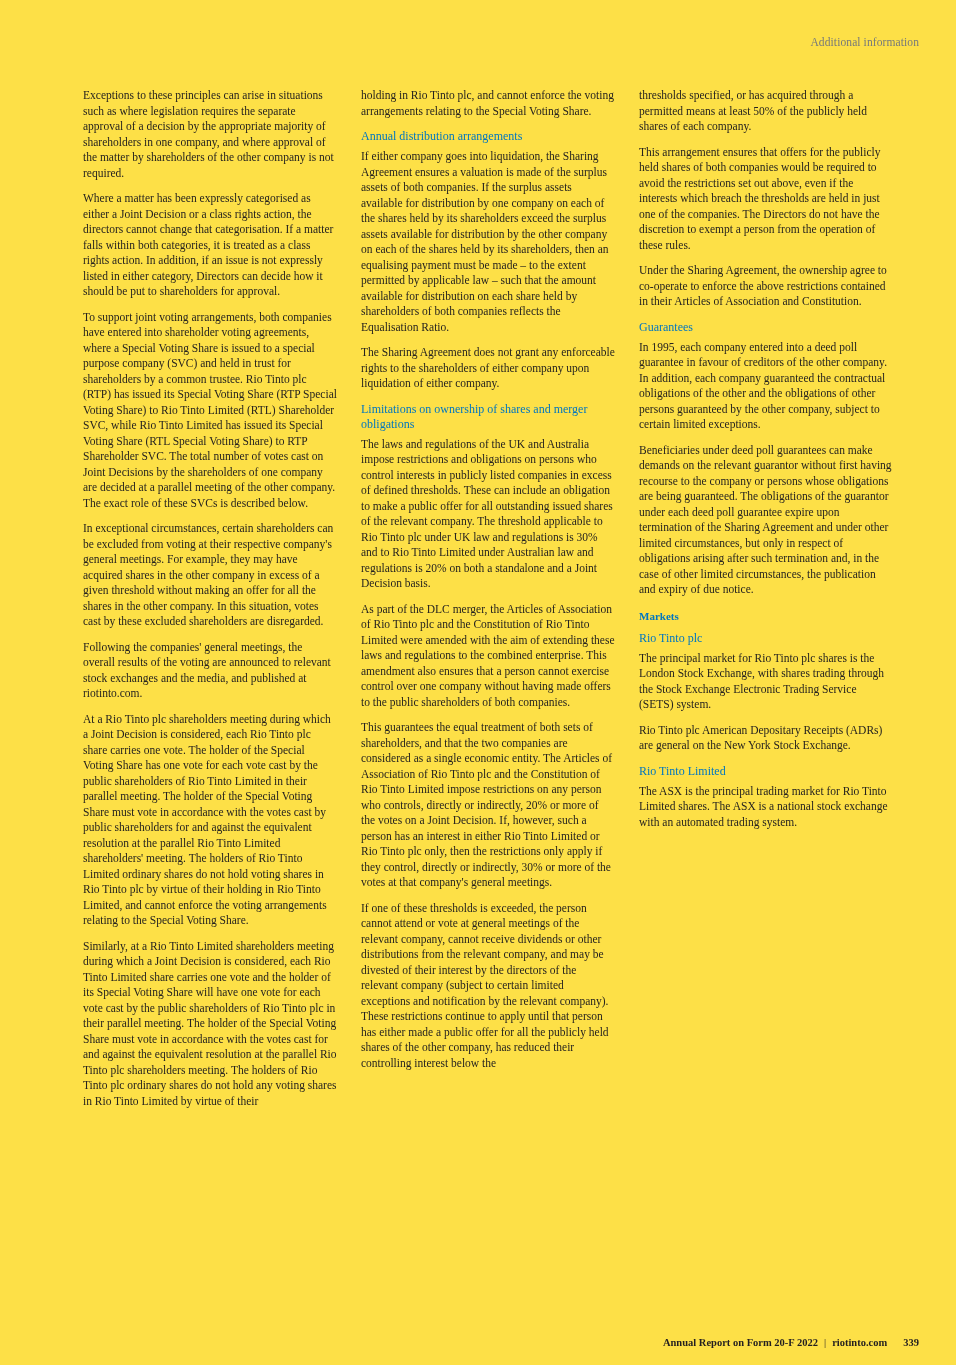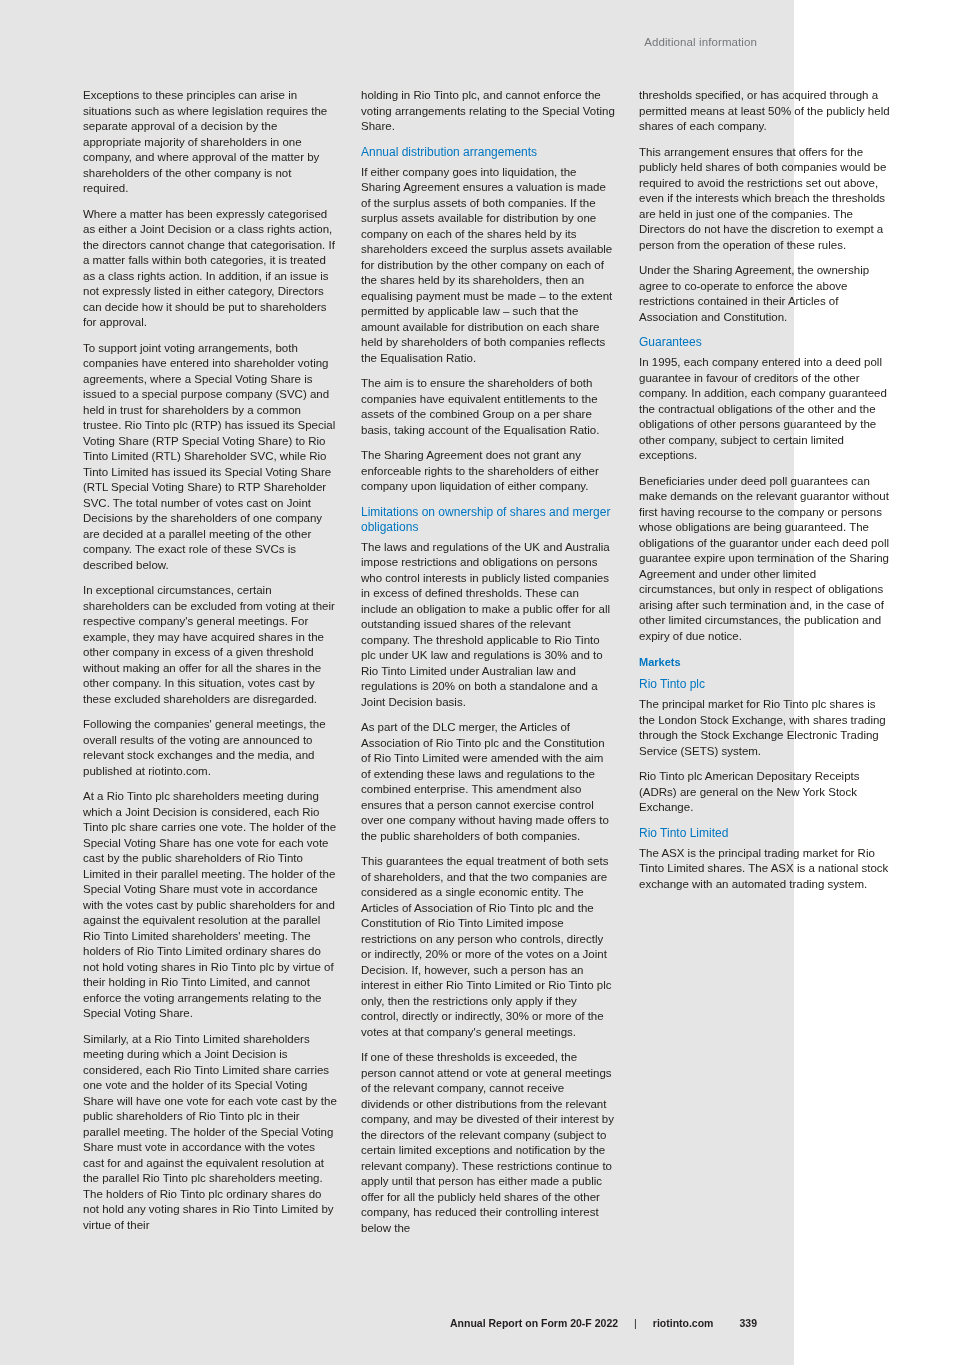--- a/index.html
+++ b/index.html
@@ -10,23 +10,24 @@
   body {
     width: 965px;
     height: 1365px;
     position: relative;
     font-family: "Liberation Sans", sans-serif;
     color: #26231f;
     overflow: hidden;
   }
   .page {
     position: relative;
-    width: 794px;
+    width: 956px;
     height: 1365px;
-    background: #e5e5e5;
+    background: #fde047;
+    font-family: Liberation Serif, serif;
   }
   .page-header {
     position: absolute;
     top: 36px;
     right: 37px;
     font-size: 11.5px;
     color: #75787b;
     letter-spacing: 0.1px;
   }
   .content {
@@ -57,28 +58,28 @@
   }
   h2.section {
     margin: 8px 0 6px 0;
     font-size: 11px;
     line-height: 17px;
     font-weight: bold;
     color: #0076c0;
   }
   .page-footer {
     position: absolute;
-    bottom: 36px;
+    bottom: 17px;
     right: 37px;
     font-size: 10.5px;
     font-weight: bold;
     color: #231f20;
     display: flex;
     align-items: baseline;
-    gap: 16px;
+    gap: 6px;
     white-space: nowrap;
   }
   .page-footer .sep {
     color: #231f20;
     font-weight: normal;
   }
   .page-footer .pagenum {
     margin-left: 10px;
   }
 </style>
@@ -100,21 +101,20 @@
       <p class="bp">In exceptional circumstances, certain shareholders can be excluded from voting at their respective company's general meetings. For example, they may have acquired shares in the other company in excess of a given threshold without making an offer for all the shares in the other company. In this situation, votes cast by these excluded shareholders are disregarded.</p>
       <p class="bp">Following the companies' general meetings, the overall results of the voting are announced to relevant stock exchanges and the media, and published at riotinto.com.</p>
       <p class="bp">At a Rio Tinto plc shareholders meeting during which a Joint Decision is considered, each Rio Tinto plc share carries one vote. The holder of the Special Voting Share has one vote for each vote cast by the public shareholders of Rio Tinto Limited in their parallel meeting. The holder of the Special Voting Share must vote in accordance with the votes cast by public shareholders for and against the equivalent resolution at the parallel Rio Tinto Limited shareholders' meeting. The holders of Rio Tinto Limited ordinary shares do not hold voting shares in Rio Tinto plc by virtue of their holding in Rio Tinto Limited, and cannot enforce the voting arrangements relating to the Special Voting Share.</p>
       <p class="bp">Similarly, at a Rio Tinto Limited shareholders meeting during which a Joint Decision is considered, each Rio Tinto Limited share carries one vote and the holder of its Special Voting Share will have one vote for each vote cast by the public shareholders of Rio Tinto plc in their parallel meeting. The holder of the Special Voting Share must vote in accordance with the votes cast for and against the equivalent resolution at the parallel Rio Tinto plc shareholders meeting. The holders of Rio Tinto plc ordinary shares do not hold any voting shares in Rio Tinto Limited by virtue of their</p>
     </div>
 
     <div class="col">
       <p class="bp">holding in Rio Tinto plc, and cannot enforce the voting arrangements relating to the Special Voting Share.</p>
       <h3 class="sub">Annual distribution arrangements</h3>
       <p class="bp">If either company goes into liquidation, the Sharing Agreement ensures a valuation is made of the surplus assets of both companies. If the surplus assets available for distribution by one company on each of the shares held by its shareholders exceed the surplus assets available for distribution by the other company on each of the shares held by its shareholders, then an equalising payment must be made – to the extent permitted by applicable law – such that the amount available for distribution on each share held by shareholders of both companies reflects the Equalisation Ratio.</p>
-      <p class="bp">The aim is to ensure the shareholders of both companies have equivalent entitlements to the assets of the combined Group on a per share basis, taking account of the Equalisation Ratio.</p>
       <p class="bp">The Sharing Agreement does not grant any enforceable rights to the shareholders of either company upon liquidation of either company.</p>
       <h3 class="sub">Limitations on ownership of shares and merger obligations</h3>
       <p class="bp">The laws and regulations of the UK and Australia impose restrictions and obligations on persons who control interests in publicly listed companies in excess of defined thresholds. These can include an obligation to make a public offer for all outstanding issued shares of the relevant company. The threshold applicable to Rio Tinto plc under UK law and regulations is 30% and to Rio Tinto Limited under Australian law and regulations is 20% on both a standalone and a Joint Decision basis.</p>
       <p class="bp">As part of the DLC merger, the Articles of Association of Rio Tinto plc and the Constitution of Rio Tinto Limited were amended with the aim of extending these laws and regulations to the combined enterprise. This amendment also ensures that a person cannot exercise control over one company without having made offers to the public shareholders of both companies.</p>
       <p class="bp">This guarantees the equal treatment of both sets of shareholders, and that the two companies are considered as a single economic entity. The Articles of Association of Rio Tinto plc and the Constitution of Rio Tinto Limited impose restrictions on any person who controls, directly or indirectly, 20% or more of the votes on a Joint Decision. If, however, such a person has an interest in either Rio Tinto Limited or Rio Tinto plc only, then the restrictions only apply if they control, directly or indirectly, 30% or more of the votes at that company's general meetings.</p>
       <p class="bp">If one of these thresholds is exceeded, the person cannot attend or vote at general meetings of the relevant company, cannot receive dividends or other distributions from the relevant company, and may be divested of their interest by the directors of the relevant company (subject to certain limited exceptions and notification by the relevant company). These restrictions continue to apply until that person has either made a public offer for all the publicly held shares of the other company, has reduced their controlling interest below the</p>
     </div>
 
     <div class="col">
       <p class="bp">thresholds specified, or has acquired through a permitted means at least 50% of the publicly held shares of each company.</p>

